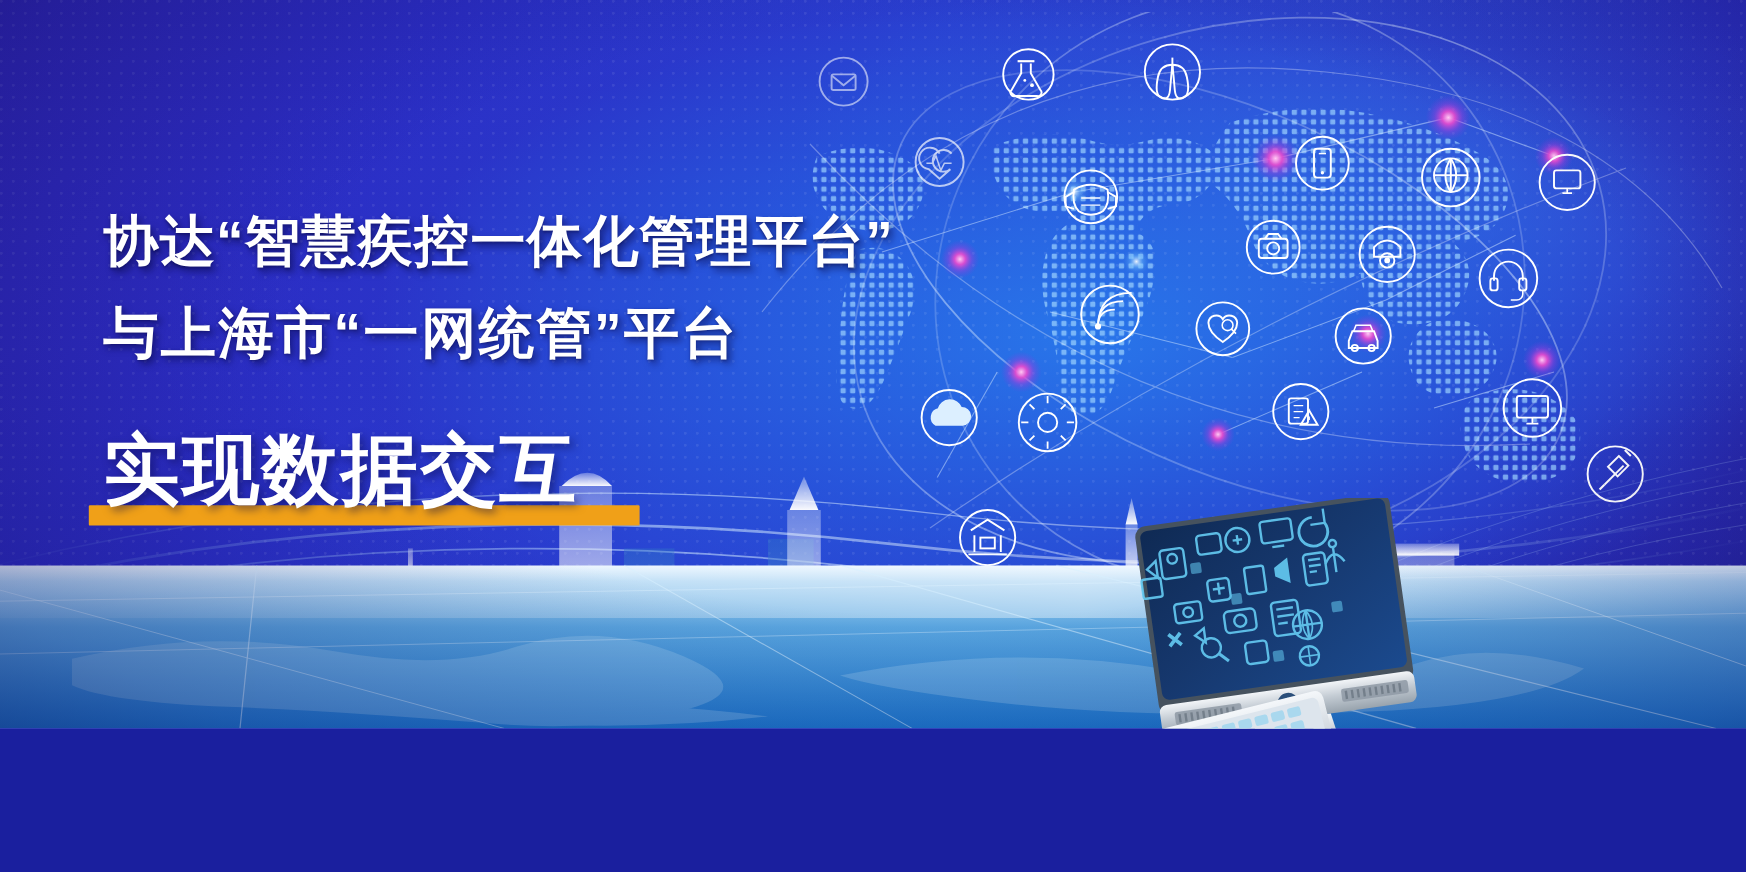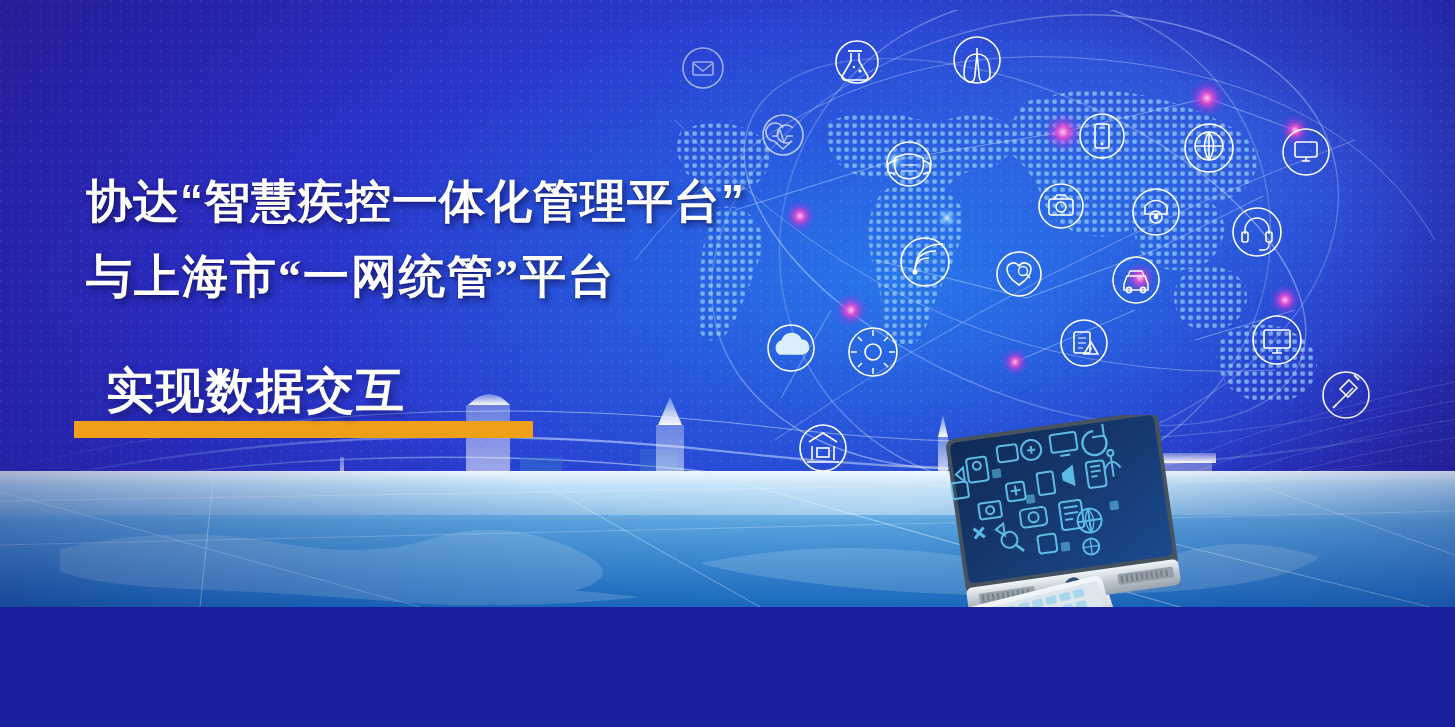--- a/index.html
+++ b/index.html
@@ -60,45 +60,44 @@
     width:820px;
     color:#ffffff;
     font-weight:bold;
     font-size:46px;
     line-height:76px;
     letter-spacing:1px;
     text-shadow:3px 4px 6px rgba(10,10,70,0.55), 0 1px 2px rgba(10,10,70,0.45);
     white-space:nowrap;
   }
   .headline .ln { display:block; }
-  .headline .ln2 { letter-spacing:2px;font-family:Liberation Serif, serif; }
+  .headline .ln2 { letter-spacing:2px; }
 
   .subline-wrap {
     position:absolute;
     left:74px; top:352px;
     width:470px; height:86px;
   }
   .sub-bar {
     position:absolute;
     left:0; top:69px;
     width:459px; height:17px;
     background:#f0a018;
     border-radius:1px;
   }
   .subline {
     position:absolute;
     left:12px; top:0;
     color:#ffffff;
     font-weight:bold;
-    font-size:48px;
+    font-size:64px;
     line-height:78px;
     letter-spacing:2px;
     white-space:nowrap;
     text-shadow:3px 4px 7px rgba(10,10,70,0.50);
-    margin-left:20px;
   }
 </style>
 </head>
 <body>
 
 <div id="banner">
 
   <div class="layer bg-base"></div>
   <div class="layer bg-dots"></div>
 

